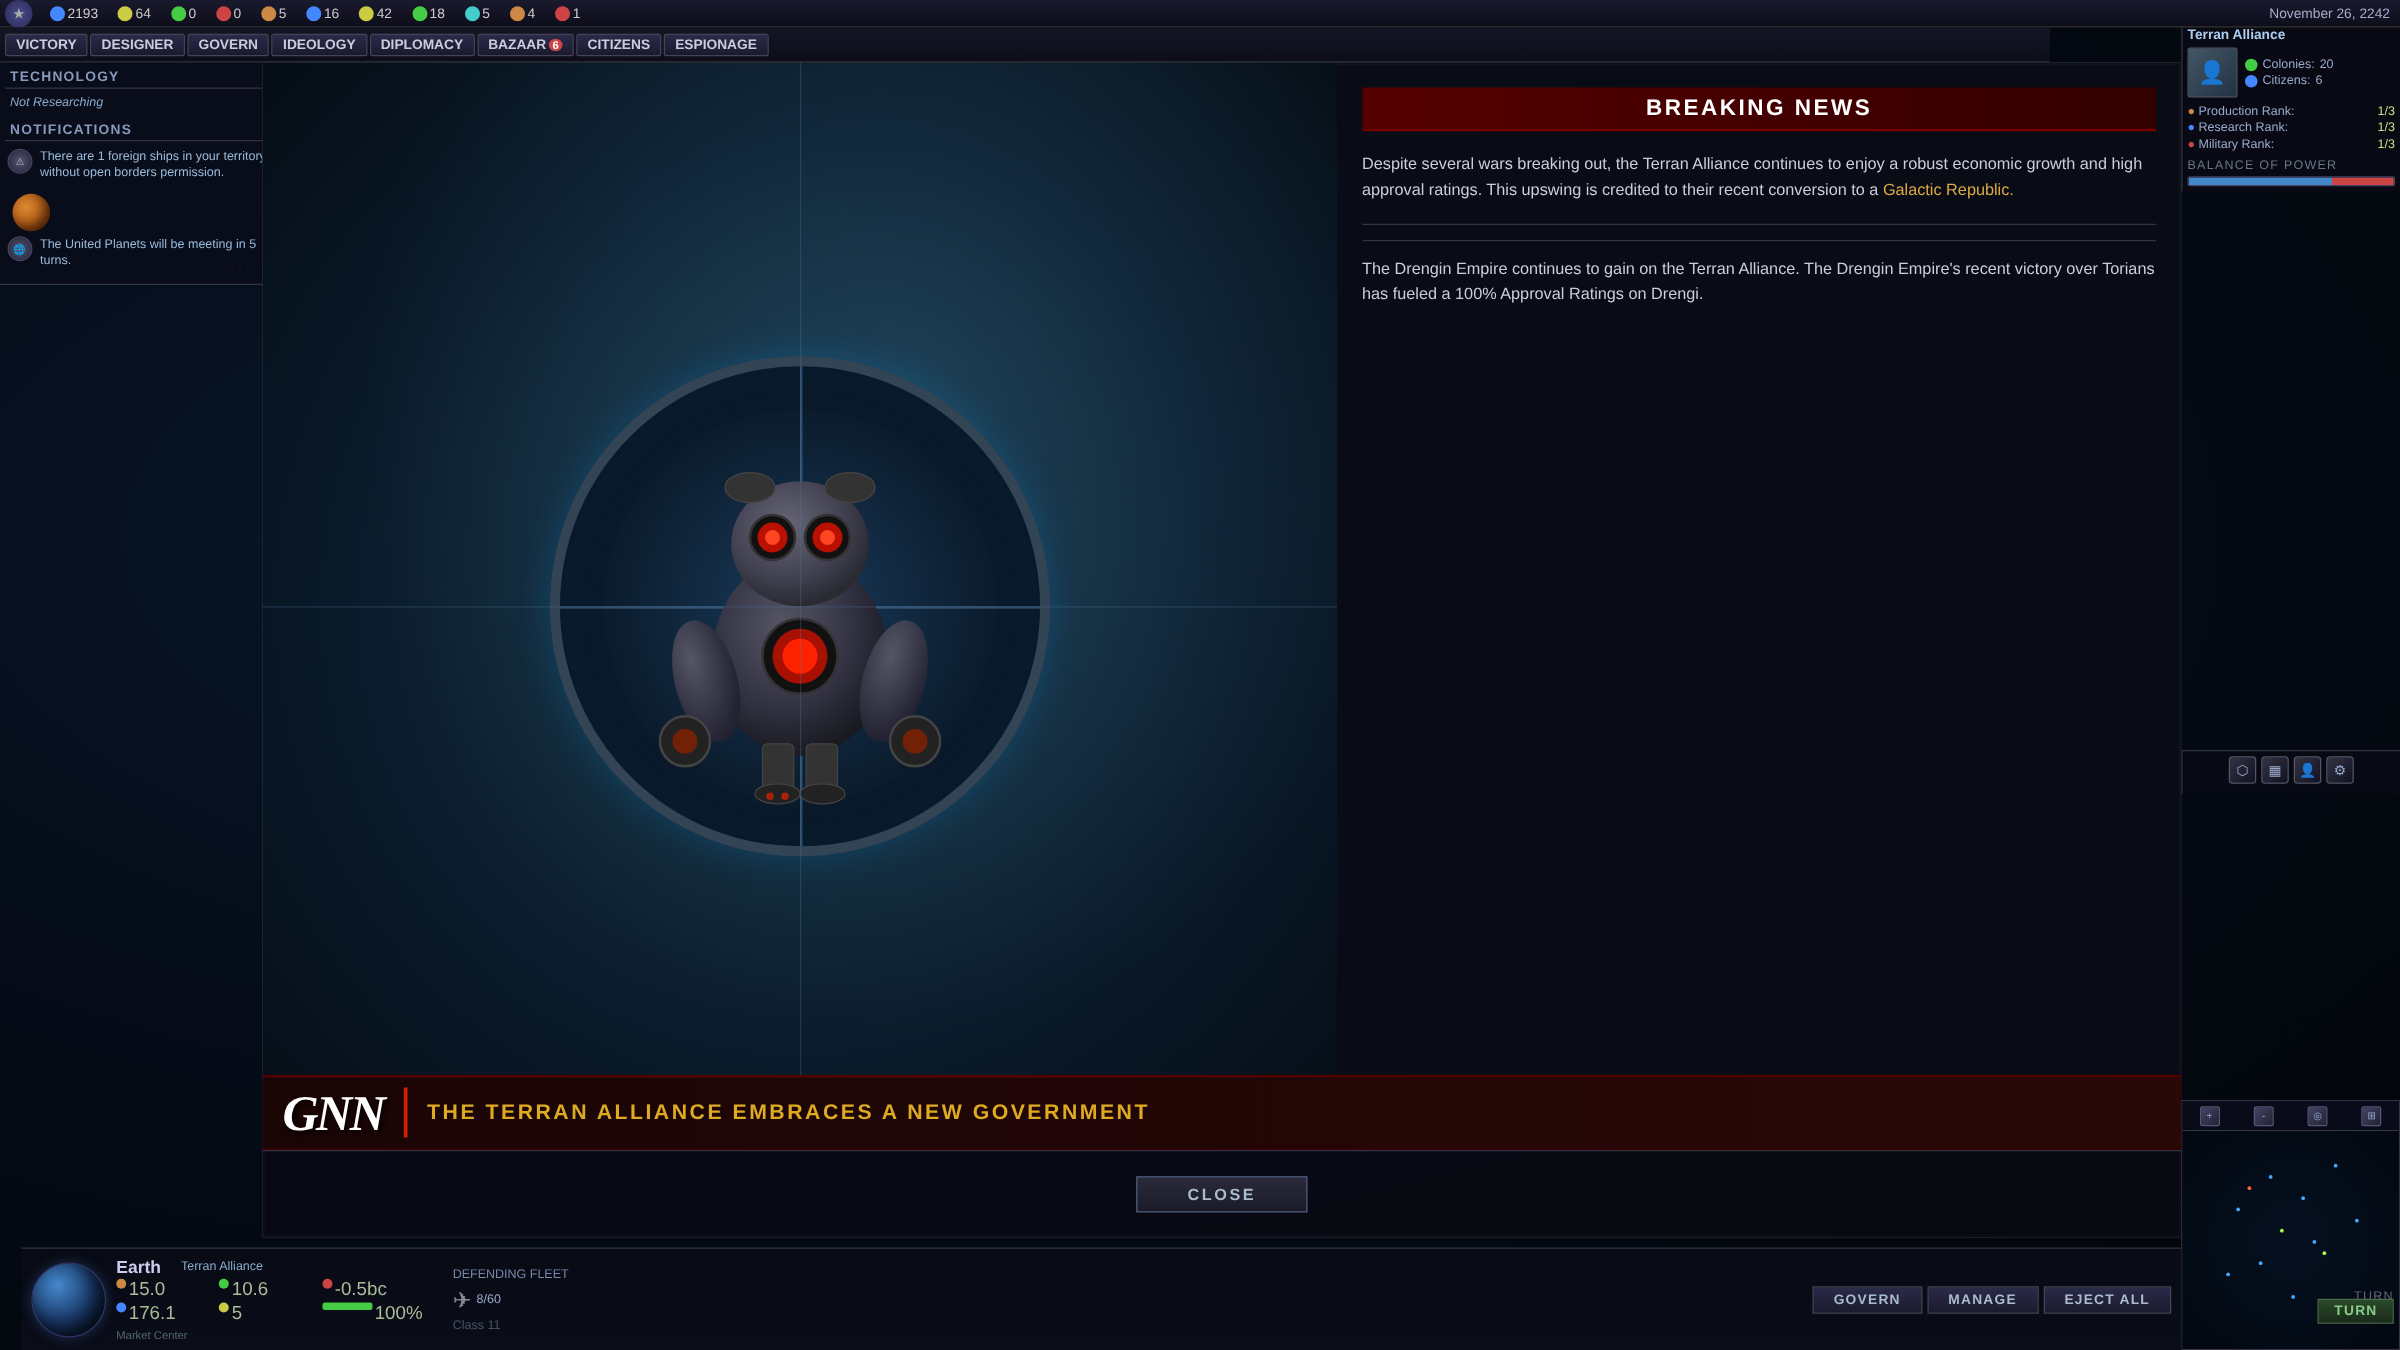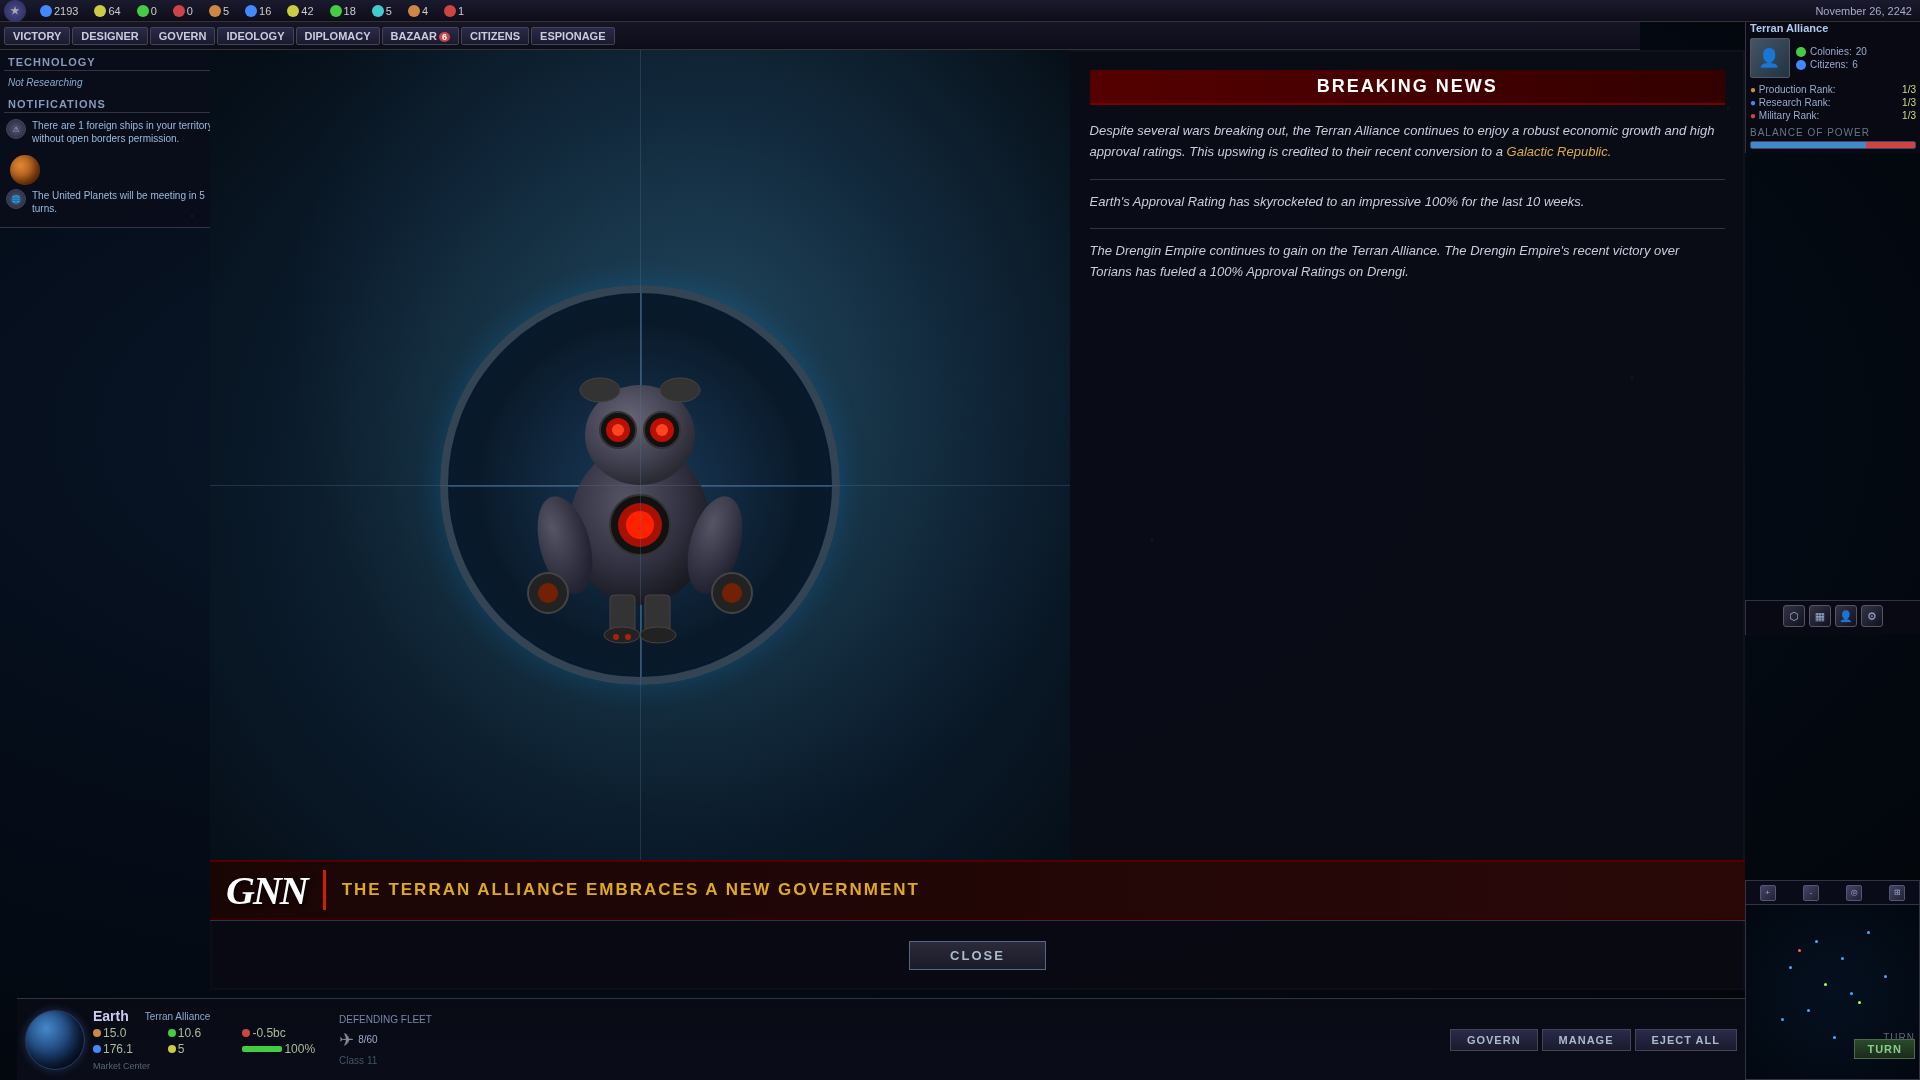--- a/index.html
+++ b/index.html
@@ -380,23 +380,23 @@
       font-size: 14px;
       font-weight: bold;
       color: #cce;
     }
     .planet-stats {
       display: grid;
       grid-template-columns: 1fr 1fr 1fr;
       gap: 2px;
     }
     .pstat {
-      font-size: 12px;
+      font-size: 15px;
       color: #aabb99;
-      display: flex; align-items: center; gap: 2px;
+      display: flex; gap: 2px;
     }
     .pstat-icon {
       width: 8px; height: 8px; border-radius: 50%;
     }
     .fleet-section {
       display: flex;
       flex-direction: column;
       gap: 4px;
       margin-left: 16px;
     }
@@ -523,21 +523,20 @@
       text-align: center;
       text-transform: uppercase;
       font-variant: small-caps;
       letter-spacing: 2px;
     }
     .news-body {
       font-size: 13px;
       color: #ccccdd;
       line-height: 1.6;
       margin-bottom: 16px;
-      font-style: italic;
     }
     .news-highlight {
       color: #ddaa44;
     }
     .news-divider {
       height: 1px;
       background: #334;
       margin: 12px 0;
     }
 
@@ -946,21 +945,20 @@
   </div>
 
   <div class="dialog-news">
     <div class="news-title-bar">
       <div class="news-title">Breaking News</div>
     </div>
     <p class="news-body">
       Despite several wars breaking out, the Terran Alliance continues to enjoy a robust economic growth and high approval ratings. This upswing is credited to their recent conversion to a <span class="news-highlight">Galactic Republic.</span>
     </p>
     <div class="news-divider"></div>
-    <p class="news-body">Earth's Approval Rating has skyrocketed to an impressive 100% for the last 10 weeks.</p>
     <div class="news-divider"></div>
     <p class="news-body">The Drengin Empire continues to gain on the Terran Alliance. The Drengin Empire's recent victory over Torians has fueled a 100% Approval Ratings on Drengi.</p>
   </div>
 
   <div class="gnn-ticker">
     <div class="gnn-logo">GNN</div>
     <div class="gnn-ticker-bar"></div>
     <div class="gnn-headline">The Terran Alliance embraces a new government</div>
   </div>
 

